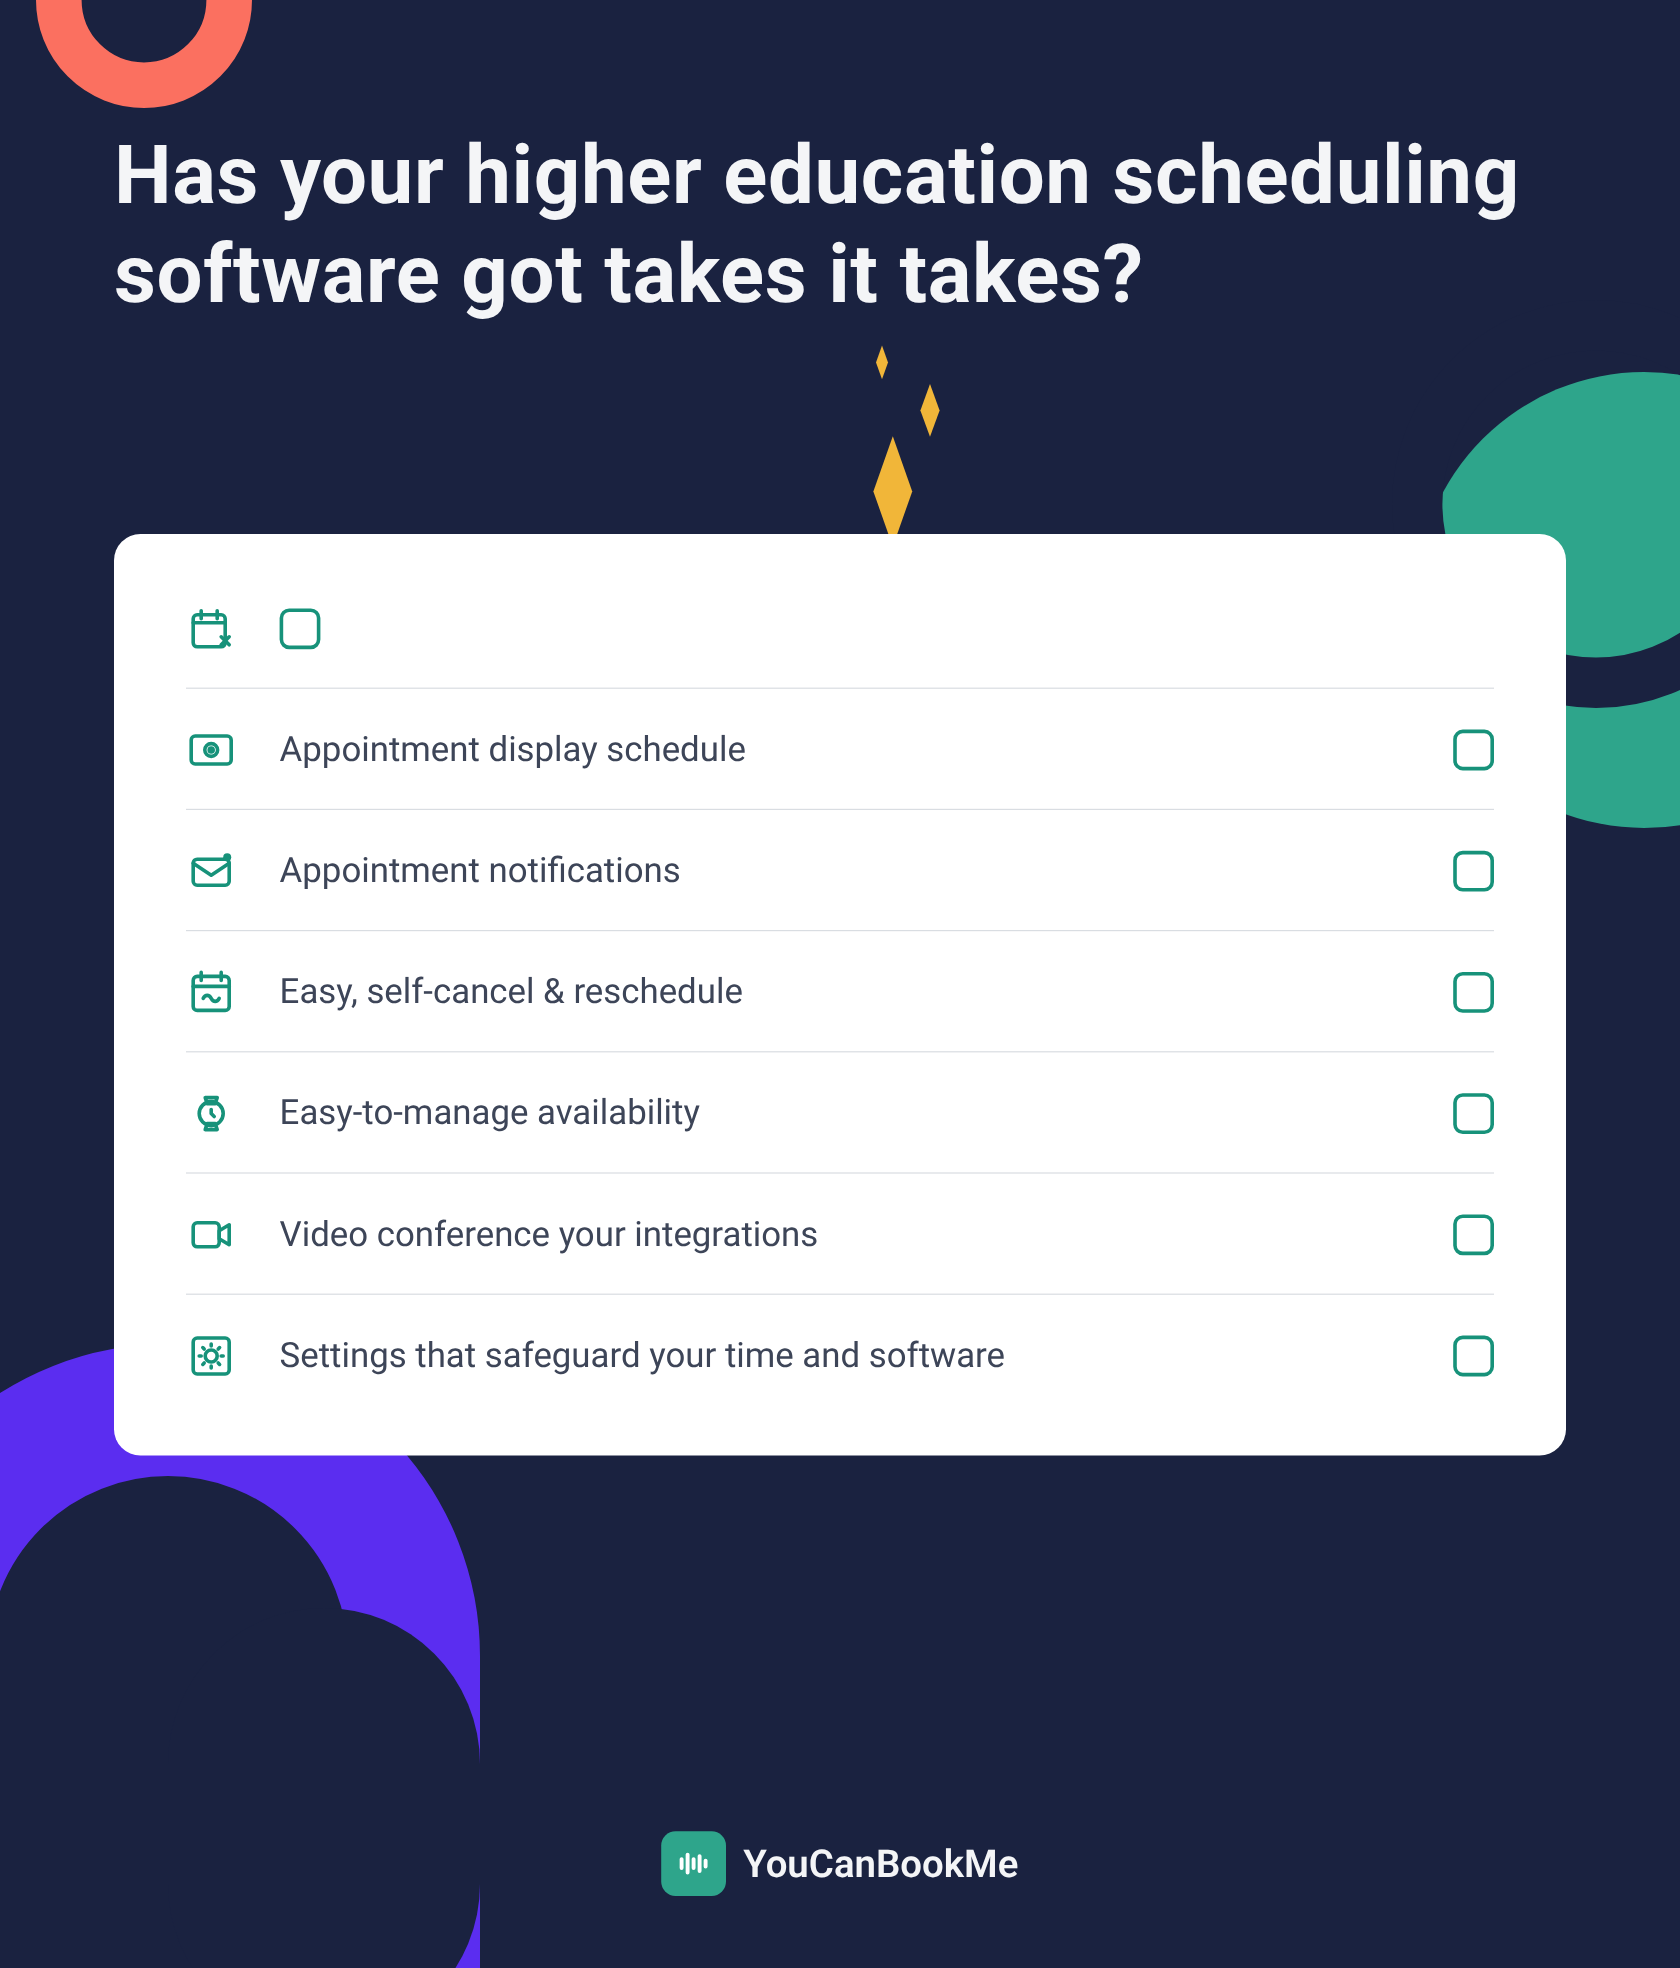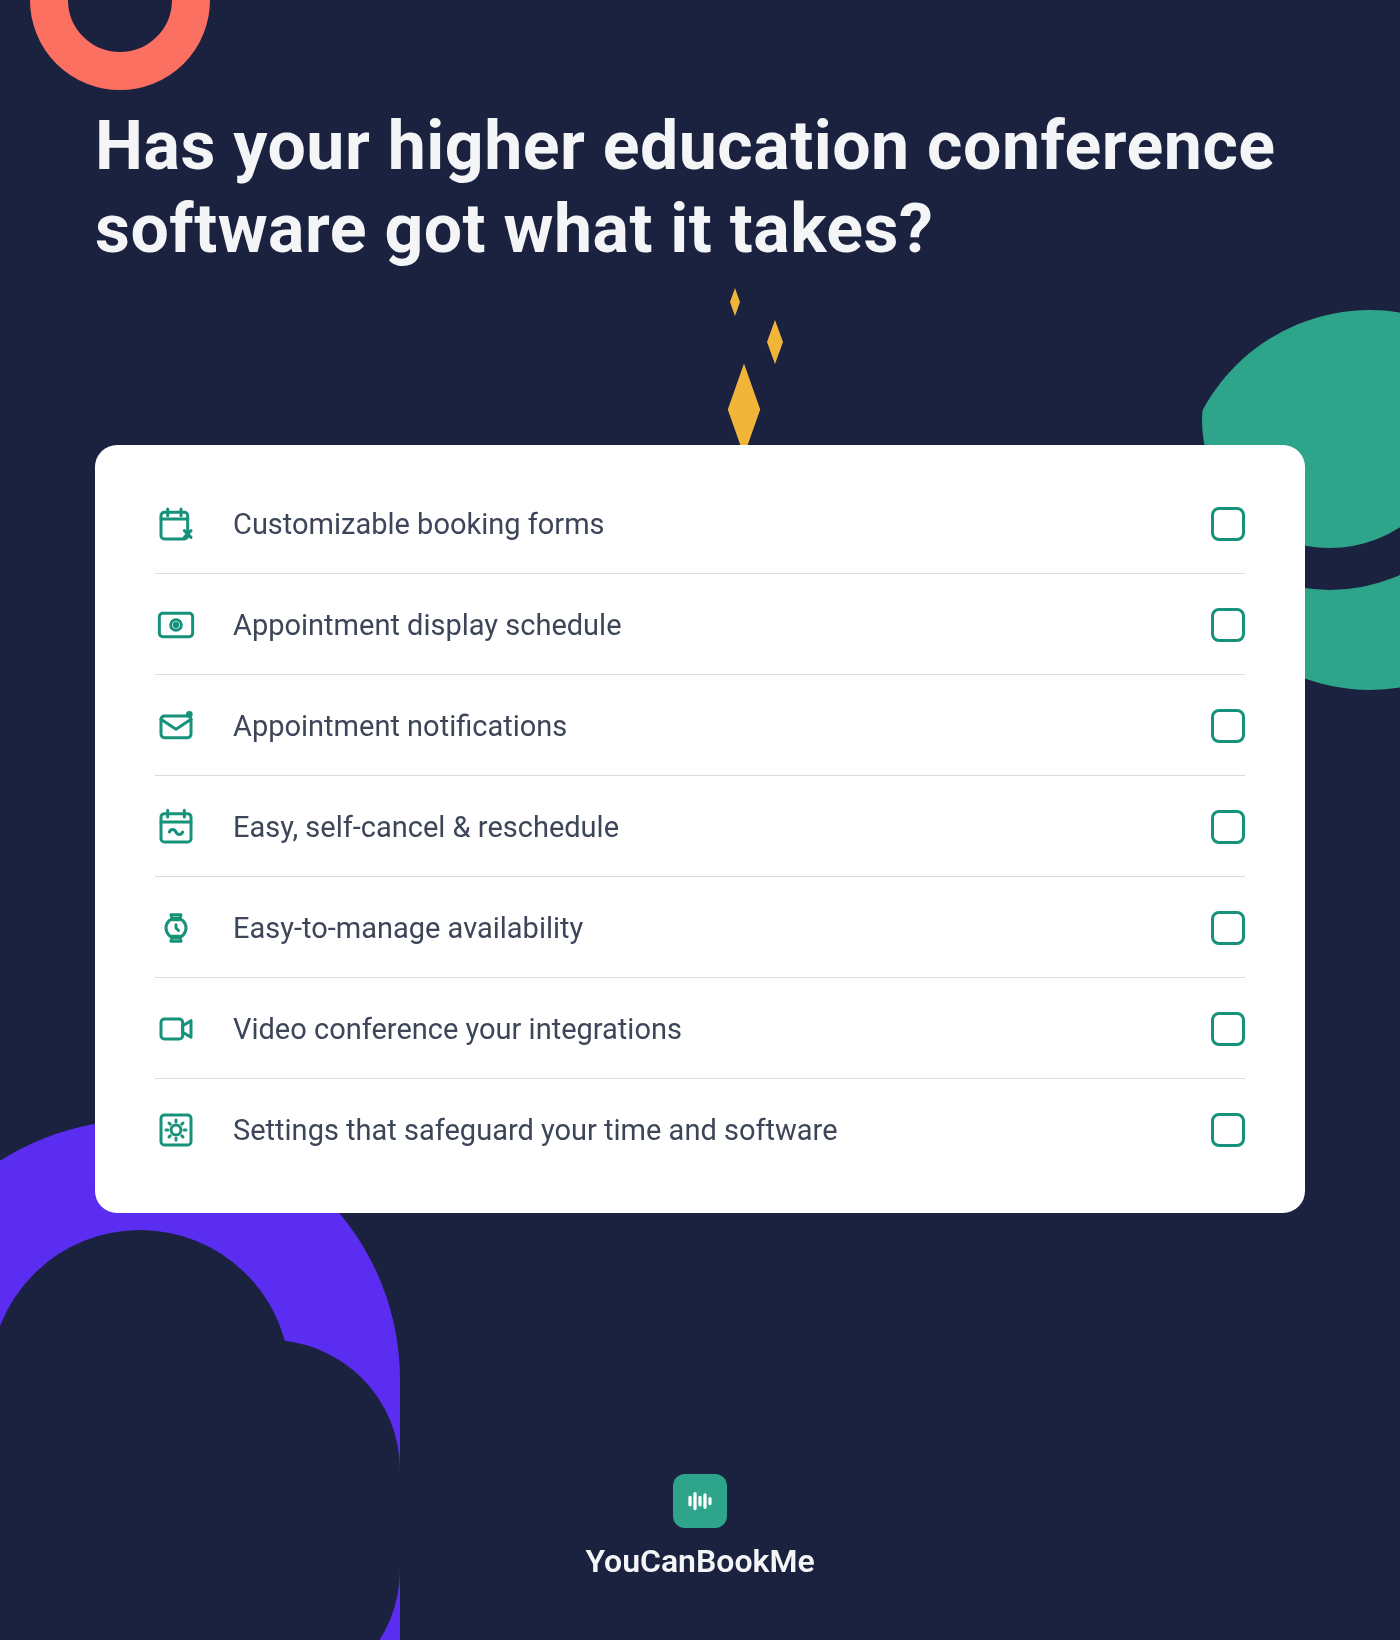--- a/index.html
+++ b/index.html
@@ -106,21 +106,20 @@
   }
 
   .footer {
     position: absolute;
     bottom: 60px; left: 0; right: 0;
     display: flex;
     align-items: center;
     justify-content: center;
     gap: 14px;
     z-index: 6;
-    flex-direction: column;
   }
   .logo-badge {
     width: 54px; height: 54px;
     background: #2ea58b;
     border-radius: 12px;
     display: flex; align-items: center; justify-content: center;
   }
   .brand {
     color: #f4f5f7;
     font-size: 32px;
@@ -139,35 +138,34 @@
 <div class="sparkles">
   <svg width="150" height="170" viewBox="0 0 150 170">
     <g fill="#f1b639">
       <path d="M40 90 L52 130 L40 170 L28 130 Z" transform="translate(10,-20) scale(1.35 1.15)"></path>
       <path d="M95 40 L103 62 L95 84 L87 62 Z"></path>
       <path d="M55 8 L60 22 L55 36 L50 22 Z"></path>
     </g>
   </svg>
 </div>
 
-<h1 class="heading">Has your higher education conference software got what it takes?</h1>
+<h1 class="heading">Has your higher education scheduling software got takes it takes?</h1>
 
 <div class="card">
 
   <div class="row">
     <span class="icon">
       <svg width="40" height="40" viewBox="0 0 24 24" fill="none" stroke="currentColor" stroke-width="1.8" stroke-linecap="round" stroke-linejoin="round">
         <rect x="3" y="5" width="16" height="16" rx="2"></rect>
           <path d="M3 9h16"></path>
           <path d="M7 3v4M15 3v4"></path>
         <path d="M17 16l4 4"></path>
           <path d="M21 16l-4 4"></path>
       </svg>
     </span>
-    <span class="label">Customizable booking forms</span>
     <span class="checkbox"></span>
   </div>
 
   <div class="row">
     <span class="icon">
       <svg width="40" height="40" viewBox="0 0 24 24" fill="none" stroke="currentColor" stroke-width="1.8" stroke-linecap="round" stroke-linejoin="round">
         <rect x="2" y="5" width="20" height="14" rx="2"></rect>
         <circle cx="12" cy="12" r="3.2"></circle>
           <circle cx="12" cy="12" r="1" fill="currentColor"></circle>
       </svg>

